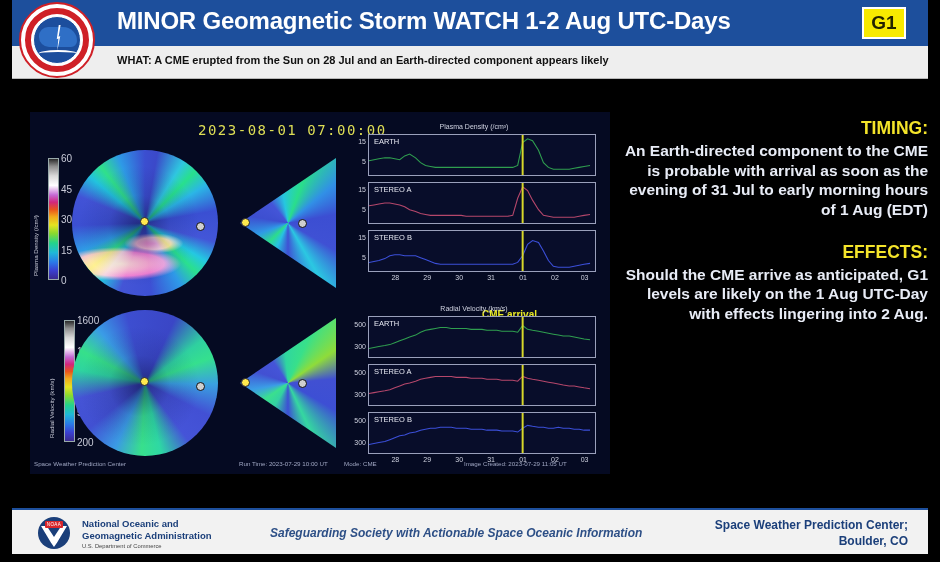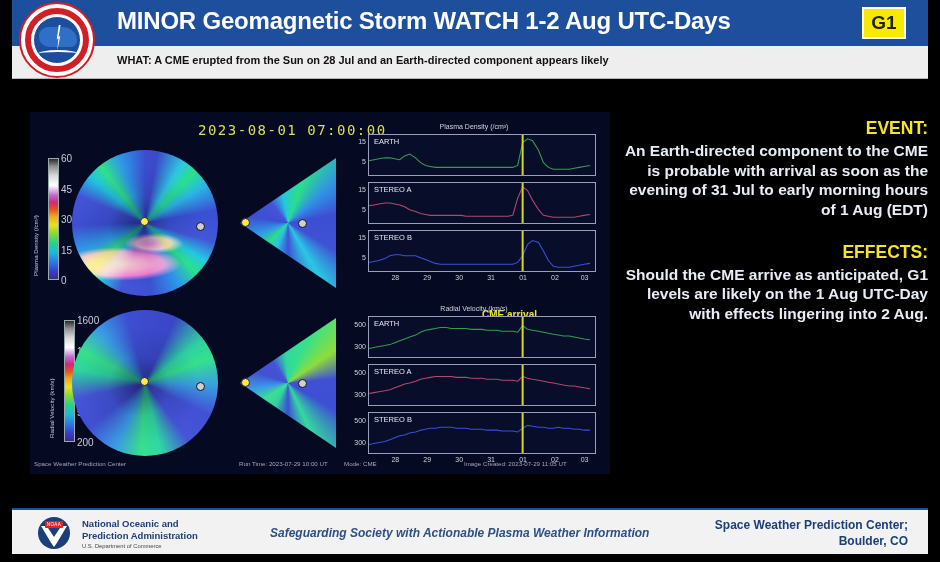--- a/index.html
+++ b/index.html
@@ -411,41 +411,41 @@
       <span style="left:0;">Space Weather Prediction Center</span>
       <span style="left:205px;">Run Time: 2023-07-29 10:00 UT</span>
       <span style="left:310px;">Mode: CME</span>
       <span style="left:430px;">Image Created: 2023-07-29 11:05 UT</span>
     </div>
   </div>
 
   <div class="right-col">
     <div class="sec-gap"></div>
     <div>
-      <div class="sec-head">EVENT:</div>
+      <div class="sec-head">TIMING:</div>
       <div class="sec-body">An Earth-directed component to the CME is probable with arrival as soon as the evening of 31 Jul to early morning hours of 1 Aug (EDT)</div>
     </div>
     <div class="sec-gap"></div>
     <div>
       <div class="sec-head">EFFECTS:</div>
       <div class="sec-body">Should the CME arrive as anticipated, G1 levels are likely on the 1 Aug UTC-Day with effects lingering into 2 Aug.</div>
     </div>
   </div>
 
   <div class="footer-band">
     <div class="noaa-logo">
       <div class="noaa-circle"></div>
       <div class="noaa-bird"></div>
       <div class="noaa-word">NOAA</div>
     </div>
     <div class="noaa-text">
       <div>National Oceanic and</div>
-      <div>Prediction Administration</div>
+      <div>Geomagnetic Administration</div>
       <div class="noaa-sub">U.S. Department of Commerce</div>
     </div>
-    <div class="footer-tagline">Safeguarding Society with Actionable Plasma Weather Information</div>
+    <div class="footer-tagline">Safeguarding Society with Actionable Space Oceanic Information</div>
     <div class="footer-right">
       <div>Space Weather Prediction Center;</div>
       <div>Boulder, CO</div>
     </div>
   </div>
 
 </div>
 
 </body></html>

